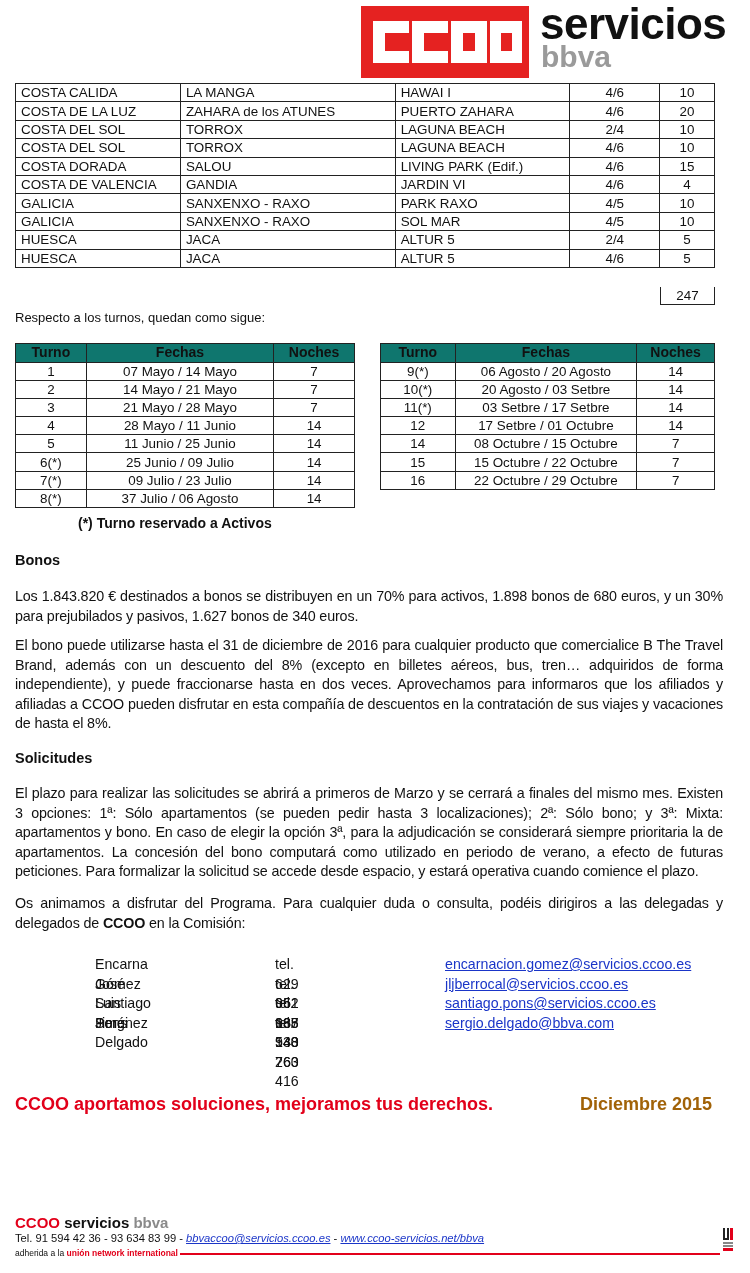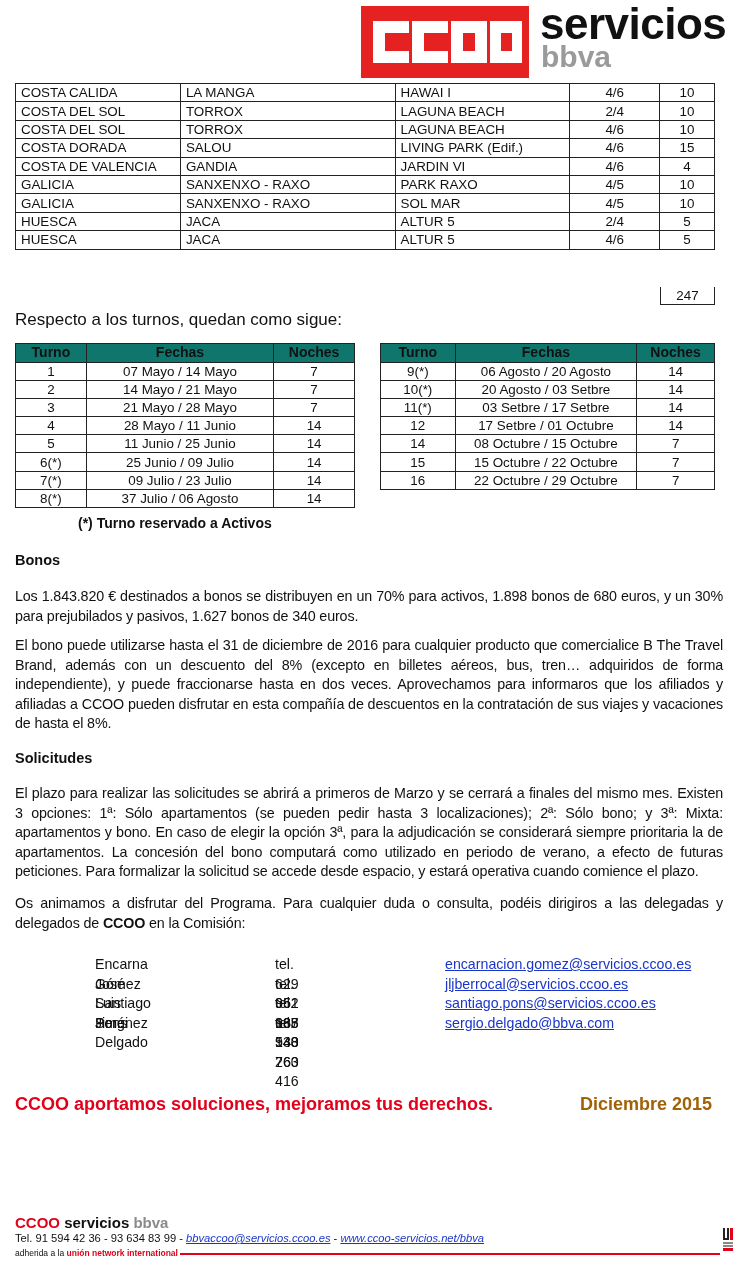--- a/index.html
+++ b/index.html
@@ -80,20 +80,27 @@
     </colgroup>
   <tbody id="t1-body">
       <tr>
         <td>COSTA CALIDA</td>
         <td>LA MANGA</td>
         <td>HAWAI I</td>
         <td class="c">4/6</td>
         <td class="c">10</td>
       </tr>
       <tr>
+        <td>COSTA DE LA LUZ</td>
+        <td>ZAHARA de los ATUNES</td>
+        <td>PUERTO ZAHARA</td>
+        <td class="c">4/6</td>
+        <td class="c">20</td>
+      </tr>
+      <tr>
         <td>COSTA DEL SOL</td>
         <td>TORROX</td>
         <td>LAGUNA BEACH</td>
         <td class="c">2/4</td>
         <td class="c">10</td>
       </tr>
       <tr>
         <td>COSTA DEL SOL</td>
         <td>TORROX</td>
         <td>LAGUNA BEACH</td>
@@ -139,21 +146,21 @@
         <td>HUESCA</td>
         <td>JACA</td>
         <td>ALTUR 5</td>
         <td class="c">4/6</td>
         <td class="c">5</td>
       </tr>
     </tbody>
 </table>
 <div class="abs total-box">247</div>
 
-<div class="abs" style="left:15px; top:310px; font-size:17px;">Respecto a los turnos, quedan como sigue:</div>
+<div class="abs" style="left:15px; top:310px; font-size:13px;">Respecto a los turnos, quedan como sigue:</div>
 
 <table id="ts1" class="shift">
   <colgroup>
       <col style="width:71px">
       <col style="width:188px">
       <col style="width:81px">
     </colgroup>
   <thead>
       <tr>
     <th>Turno</th>

